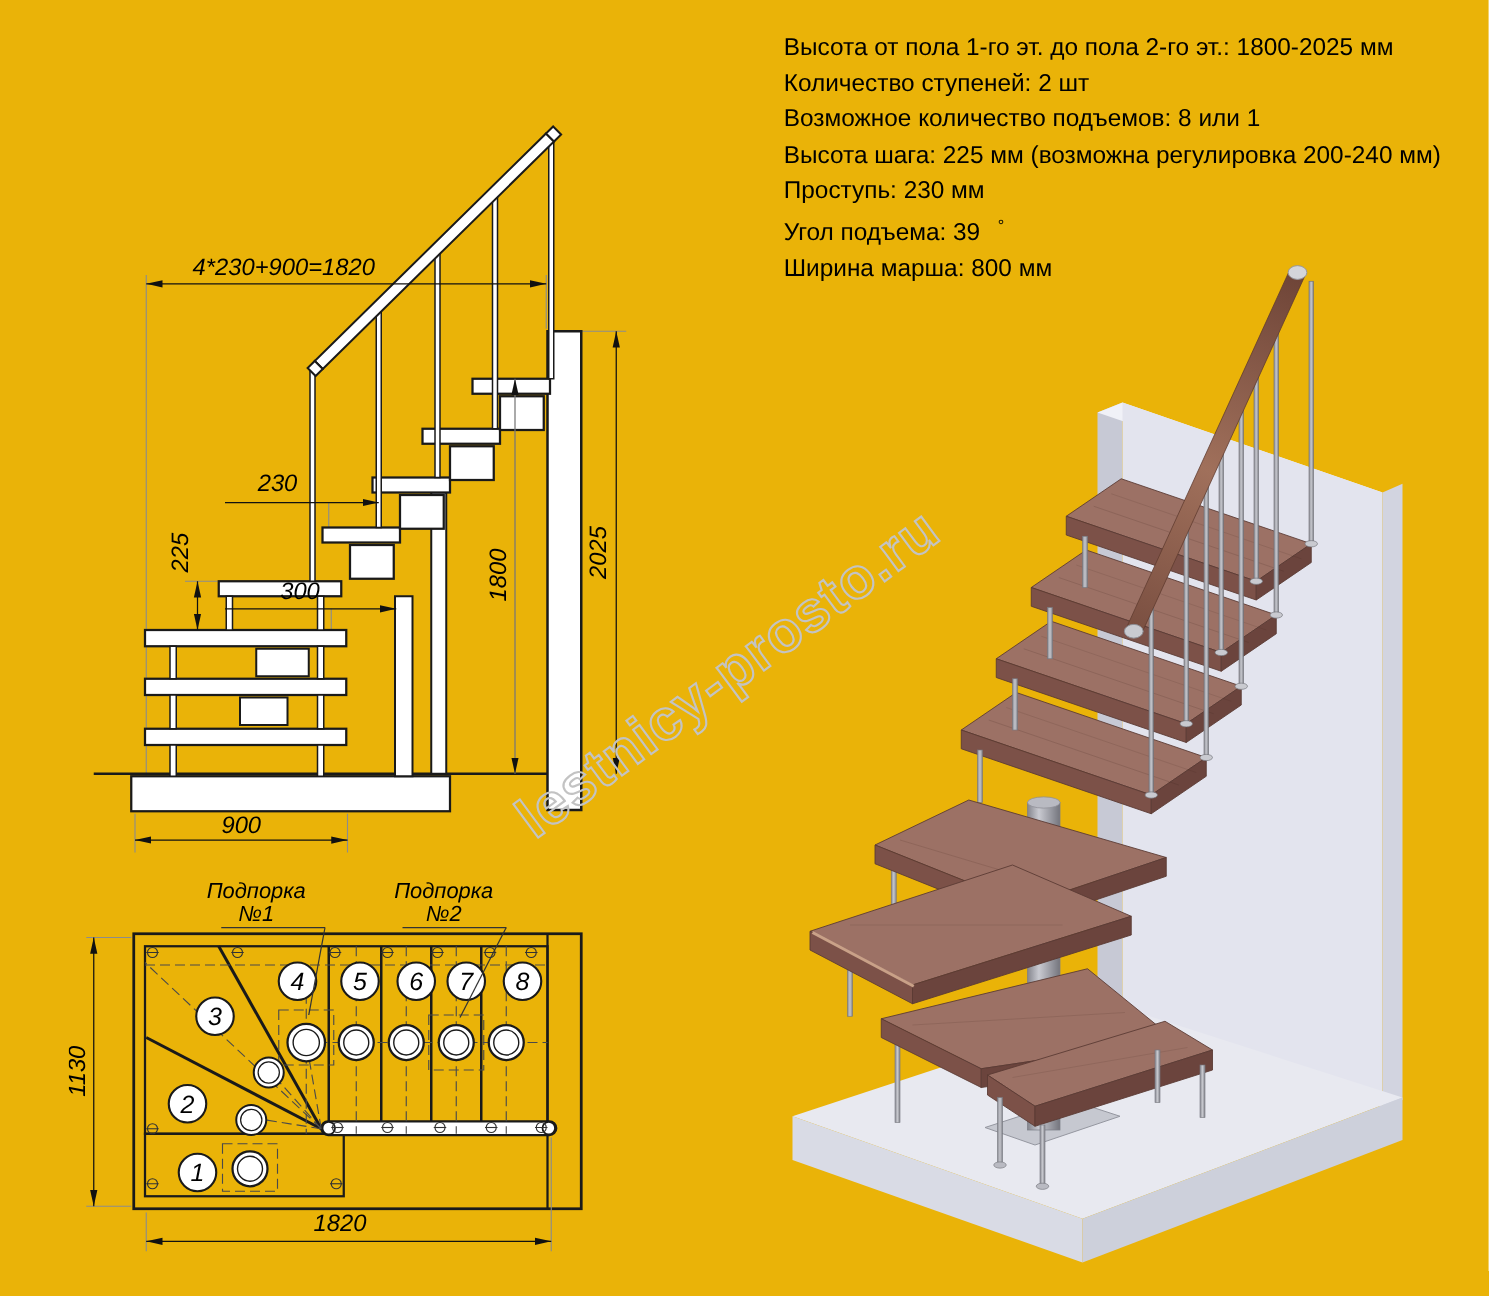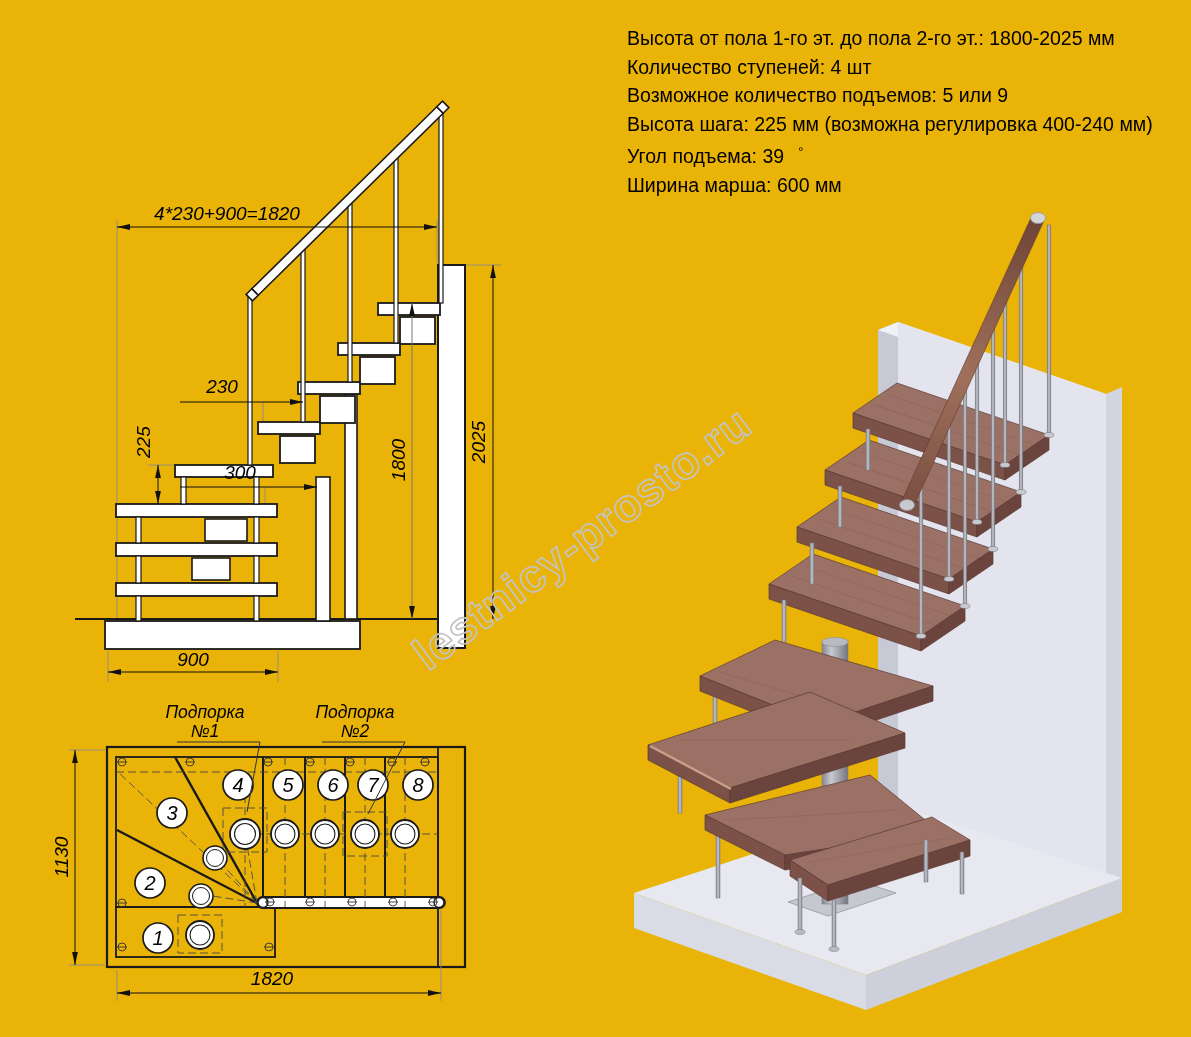--- a/index.html
+++ b/index.html
@@ -14,25 +14,26 @@
   .lbl{font:italic 17.5px "Liberation Sans",sans-serif;fill:#000;}
   .wmtxt{font:bold 46px "Liberation Sans",sans-serif;fill:none;stroke:#c3c3c3;stroke-width:1.7;letter-spacing:1px;}
 </style>
 </head>
 <body>
 
 <div class="page">
 
   <div class="specs">
     <div class="spec-line">Высота от пола 1-го эт. до пола 2-го эт.: 1800-2025 мм</div>
-    <div class="spec-line">Количество ступеней: 4 шт</div>
-    <div class="spec-line">Возможное количество подъемов: 5 или 9</div>
-    <div class="spec-line">Высота шага: 225 мм (возможна регулировка 400-240 мм)</div>
+    <div class="spec-line">Количество ступеней: 2 шт</div>
+    <div class="spec-line">Возможное количество подъемов: 8 или 1</div>
+    <div class="spec-line">Высота шага: 225 мм (возможна регулировка 200-240 мм)</div>
+    <div class="spec-line">Проступь: 230 мм</div>
     <div class="spec-line"><span>Угол подъема: 39</span><span class="deg">°</span></div>
-    <div class="spec-line">Ширина марша: 600 мм</div>
+    <div class="spec-line">Ширина марша: 800 мм</div>
   </div>
 
   <svg style="left:60px;top:90px" width="460" height="608" viewBox="0 0 460 608">
     <defs>
       <marker id="aE" markerUnits="userSpaceOnUse" markerWidth="14" markerHeight="9" refX="13" refY="4.5" orient="auto">
         <path d="M13,4.5 L0,1.6 L0,7.4 Z" fill="#111"></path>
       </marker>
       <marker id="aS" markerUnits="userSpaceOnUse" markerWidth="14" markerHeight="9" refX="13" refY="4.5" orient="auto-start-reverse">
         <path d="M13,4.5 L0,1.6 L0,7.4 Z" fill="#111"></path>
       </marker>

